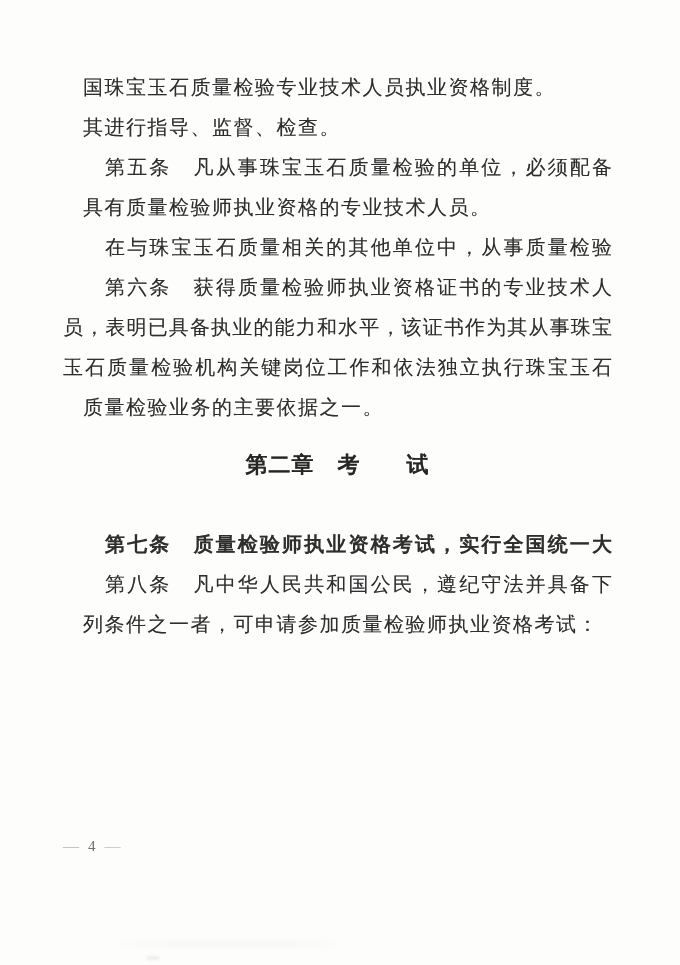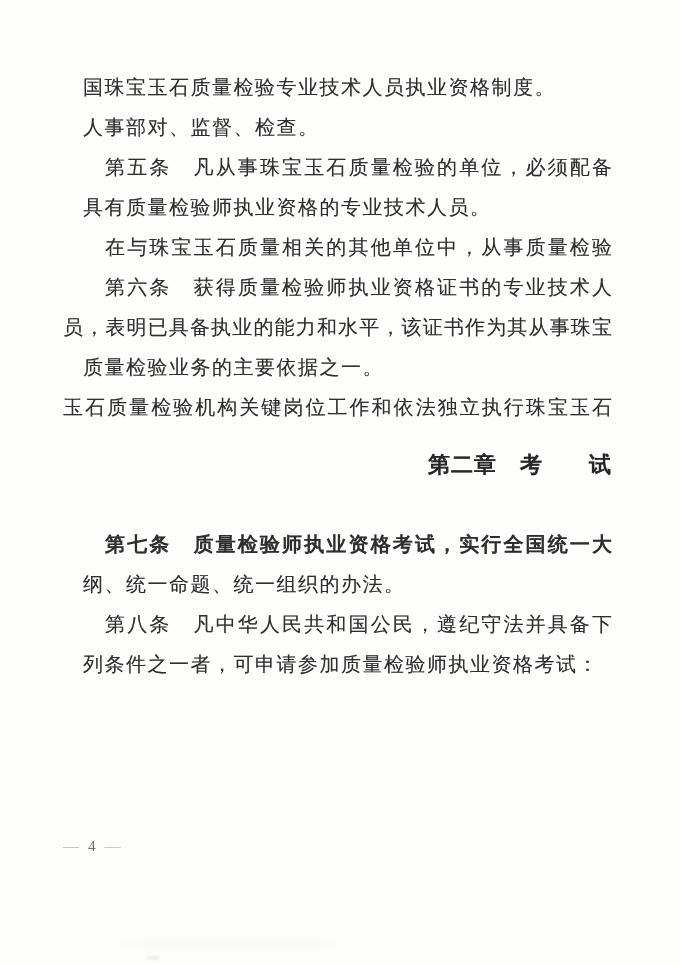--- a/index.html
+++ b/index.html
@@ -47,21 +47,21 @@
   }
   .ind {
     padding-left: 42px;
   }
   .chapter {
     margin-top: 18px;
     height: 40px;
     line-height: 40px;
     font-size: 22px;
     font-weight: bold;
-    text-align: right;
+    text-align: center;
     letter-spacing: 1px;
     color: #262626;
     text-shadow: 0 0 0.5px rgba(20,20,20,0.4);
   }
   .sec2-first {
     margin-top: 39px;
     font-weight: bold;
   }
   .footer {
     position: absolute;
@@ -102,33 +102,32 @@
   }
 </style>
 </head>
 <body>
 
 <div class="page">
 
   <div class="doc">
 
     <div class="line short">国珠宝玉石质量检验专业技术人员执业资格制度。</div>
-    <div class="line short">人事部对、监督、检查。</div>
+    <div class="line short">其进行指导、监督、检查。</div>
     <div class="line jl ind">第五条　凡从事珠宝玉石质量检验的单位，必须配备</div>
     <div class="line short">具有质量检验师执业资格的专业技术人员。</div>
     <div class="line jl ind">在与珠宝玉石质量相关的其他单位中，从事质量检验</div>
     <div class="line jl ind">第六条　获得质量检验师执业资格证书的专业技术人</div>
     <div class="line jl">员，表明已具备执业的能力和水平，该证书作为其从事珠宝</div>
+    <div class="line jl">玉石质量检验机构关键岗位工作和依法独立执行珠宝玉石</div>
     <div class="line short">质量检验业务的主要依据之一。</div>
-    <div class="line jl">玉石质量检验机构关键岗位工作和依法独立执行珠宝玉石</div>
 
     <div class="chapter">第二章　考　　试</div>
 
     <div class="line jl ind sec2-first">第七条　质量检验师执业资格考试，实行全国统一大</div>
-    <div class="line short">纲、统一命题、统一组织的办法。</div>
     <div class="line jl ind">第八条　凡中华人民共和国公民，遵纪守法并具备下</div>
     <div class="line short">列条件之一者，可申请参加质量检验师执业资格考试：</div>
 
   </div>
 
   <div class="footer">
     <span class="dash-l">—</span><span class="num">4</span><span class="dash-r">—</span>
   </div>
 
   <div class="speck-2"></div>

